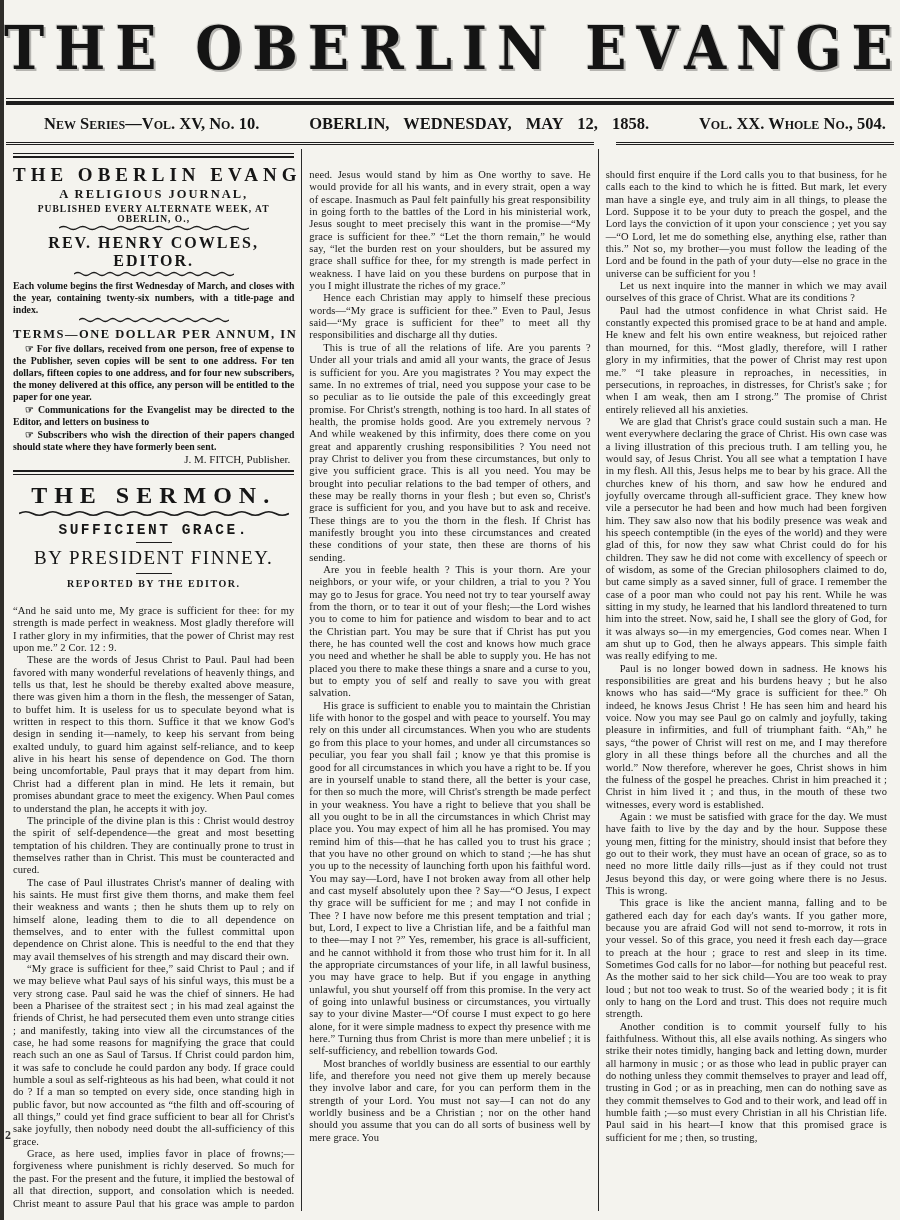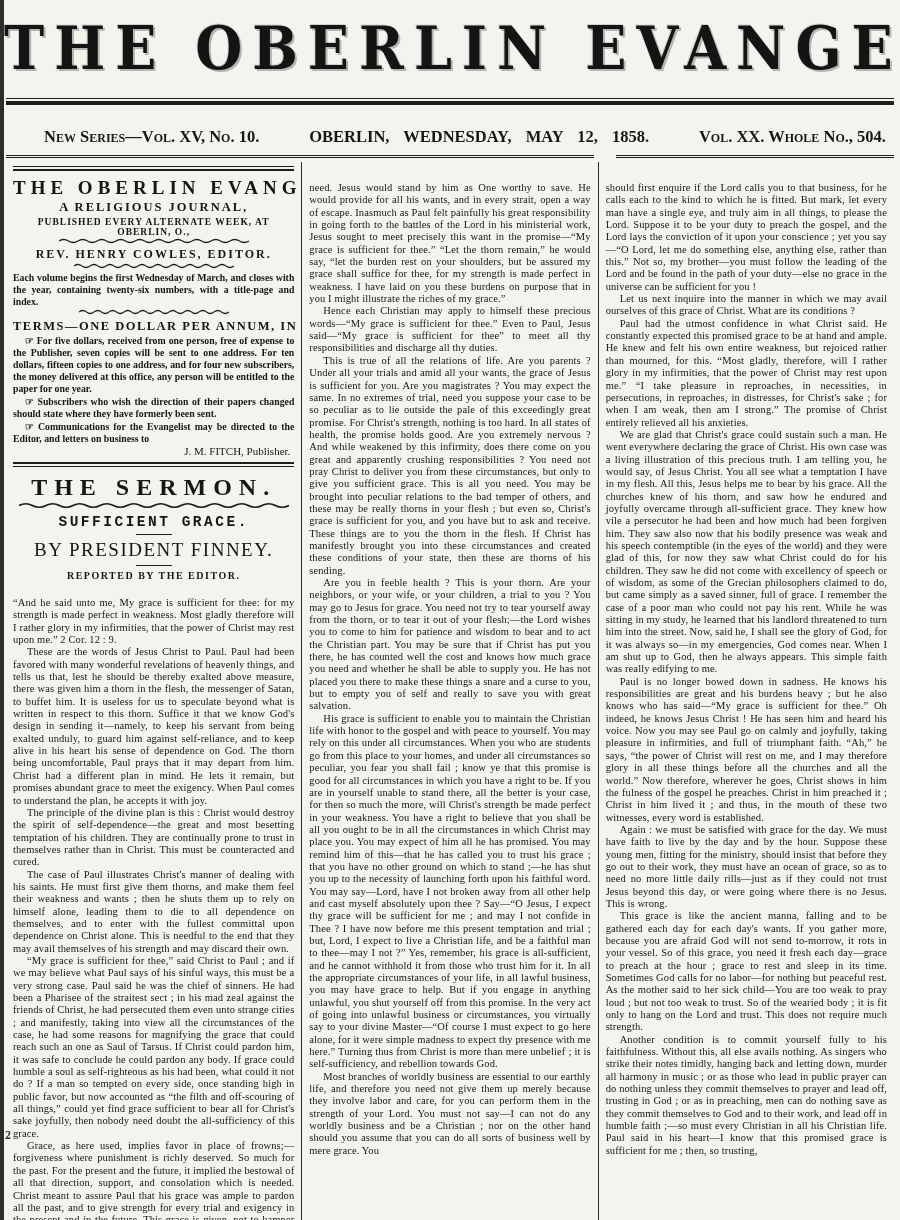--- a/index.html
+++ b/index.html
@@ -32,21 +32,21 @@
     white-space:nowrap;
   }
   .rule-heavy{
     margin:0 6px 0 2px;
     border-top:1px solid #1d1d1d;
     border-bottom:4px solid #1d1d1d;
     height:2px;
   }
   .dateline{
     display:flex;justify-content:space-between;align-items:baseline;
-    padding:22px 14px 6px 40px;
+    padding:9px 14px 6px 40px;
     font-weight:700;
     font-size:16.5px;
     white-space:nowrap;
   }
   .dateline .sc{font-variant:small-caps;}
   .dateline .center{word-spacing:10px;}
   .rule-double{
     display:flex;height:4px;margin:2px 6px 0 2px;
   }
   .rule-double .seg{
@@ -77,21 +77,21 @@
     text-indent:14px;
     letter-spacing:0.1px;
   }
   .body-p.flush{text-indent:0;}
   
   .pub-box{text-align:center;}
   .pub-rule-top{border-top:1px solid #1d1d1d;border-bottom:2.5px solid #1d1d1d;height:2px;margin-bottom:6px;}
   .pub-title{font-size:19px;font-weight:700;letter-spacing:5px;margin:2px 0 1px 0;white-space:nowrap;}
   .pub-sub{font-size:12.5px;font-weight:700;letter-spacing:2px;margin:1px 0;}
   .pub-publine{font-size:9.5px;font-weight:700;letter-spacing:1px;margin:2px 0 1px 0;}
-  .pub-editor{font-size:12px;font-weight:700;letter-spacing:2px;margin:3px 0 1px 0;}
+  .pub-editor{font-size:16px;font-weight:700;letter-spacing:2px;margin:3px 0 1px 0;}
   .pub-note{font-size:9.8px;line-height:12px;font-weight:700;text-align:justify;margin:3px 0 1px 0;}
   .pub-terms{font-size:12.5px;font-weight:700;letter-spacing:1.5px;margin:4px 0 1px 0;white-space:nowrap;}
   .pub-fine{font-size:9.8px;line-height:12px;font-weight:700;text-align:justify;margin:1px 0 0 0;text-indent:12px;}
   .pub-publisher{font-size:11px;font-weight:400;text-align:right;margin:0 4px 3px 0;}
   .pub-rule-bot{border-top:2.5px solid #1d1d1d;border-bottom:1px solid #1d1d1d;height:2px;margin-top:5px;}
   .wavy{display:block;margin:1px auto;}
   
   .sermon-head{text-align:center;margin-top:7px;}
   .sermon-title{font-size:24px;font-weight:700;letter-spacing:7px;margin:0;white-space:nowrap;}
   .sermon-sub{font-size:14.5px;font-weight:700;letter-spacing:2.5px;margin:5px 0 0 0;font-family:Liberation Mono, monospace;}
@@ -141,22 +141,22 @@
         <div class="pub-editor">REV. HENRY COWLES, EDITOR.</div>
         <svg class="wavy" width="160" height="6" viewBox="0 0 200 6" preserveAspectRatio="none">
             <path d="M0,3 Q5,0 10,3 T20,3 T30,3 T40,3 T50,3 T60,3 T70,3 T80,3 T90,3 T100,3 T110,3 T120,3 T130,3 T140,3 T150,3 T160,3 T170,3 T180,3 T190,3 T200,3" fill="none" stroke="#1d1d1d" stroke-width="1.3"></path>
           </svg>
         <div class="pub-note">Each volume begins the first Wednesday of March, and closes with the year, containing twenty-six numbers, with a title-page and index.</div>
         <svg class="wavy" width="150" height="6" viewBox="0 0 200 6" preserveAspectRatio="none">
             <path d="M0,3 Q5,0 10,3 T20,3 T30,3 T40,3 T50,3 T60,3 T70,3 T80,3 T90,3 T100,3 T110,3 T120,3 T130,3 T140,3 T150,3 T160,3 T170,3 T180,3 T190,3 T200,3" fill="none" stroke="#1d1d1d" stroke-width="1.3"></path>
           </svg>
         <div class="pub-terms">TERMS—ONE DOLLAR PER ANNUM, IN ADVANCE</div>
         <p class="pub-fine">☞ For five dollars, received from one person, free of expense to the Publisher, seven copies will be sent to one address.  For ten dollars, fifteen copies to one address, and for four new subscribers, the money delivered at this office, any person will be entitled to the paper for one year.</p>
+        <p class="pub-fine">☞ Communications for the Evangelist may be directed to the Editor, and letters on business to</p>
         <p class="pub-fine">☞ Subscribers who wish the direction of their papers changed should state where they have formerly been sent.</p>
-        <p class="pub-fine">☞ Communications for the Evangelist may be directed to the Editor, and letters on business to</p>
         <div class="pub-publisher">J. M. FITCH, Publisher.</div>
         <div class="pub-rule-bot"></div>
       </div>
 
       <div class="sermon-head">
         <div class="sermon-title">THE SERMON.</div>
         <svg class="wavy" width="270" height="7" viewBox="0 0 200 6" preserveAspectRatio="none">
             <path d="M0,3 Q5,0 10,3 T20,3 T30,3 T40,3 T50,3 T60,3 T70,3 T80,3 T90,3 T100,3 T110,3 T120,3 T130,3 T140,3 T150,3 T160,3 T170,3 T180,3 T190,3 T200,3" fill="none" stroke="#1d1d1d" stroke-width="1.3"></path>
           </svg>
         <div class="sermon-sub">SUFFICIENT GRACE.</div>

